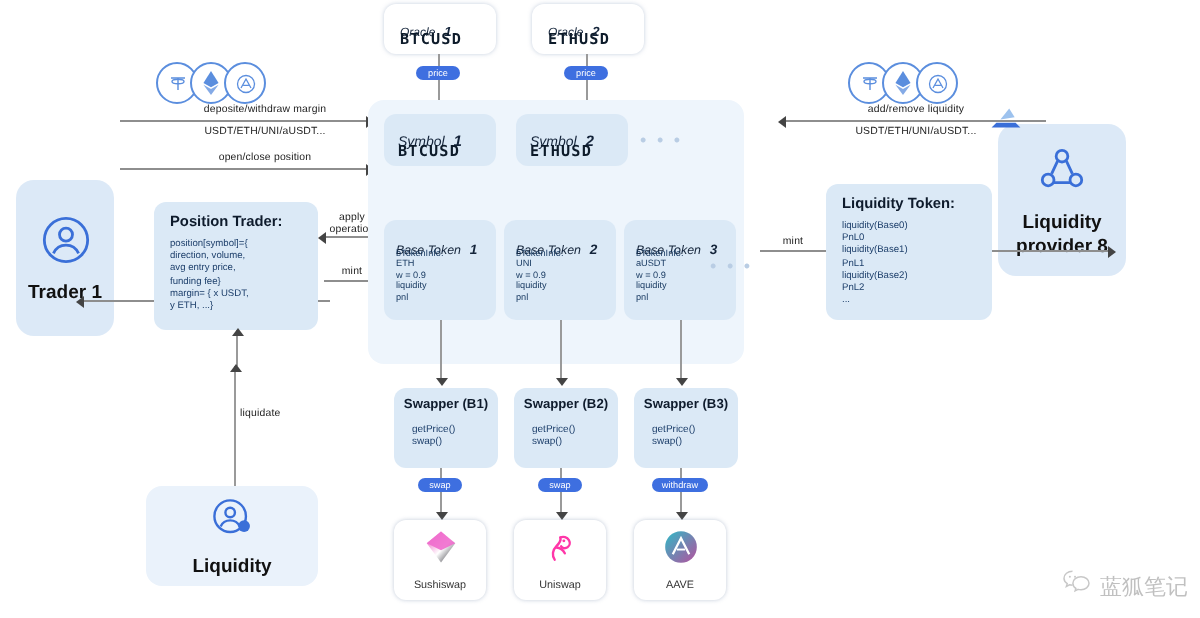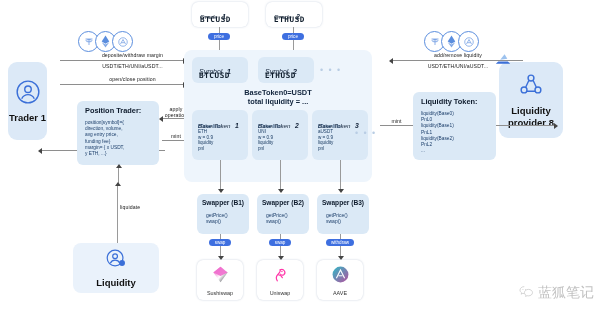--- a/index.html
+++ b/index.html
@@ -53,28 +53,28 @@
   .swttl{font-size:6.6px;font-weight:bold;color:#0e1b2c;text-align:center;}
   .swbody{font-size:5px;color:#1d3f6b;line-height:6.4px;}
 
   .dapp{position:absolute;width:46px;height:40px;background:#fff;border-radius:6px;
         box-shadow:0 0 2px rgba(120,140,170,.45);display:flex;flex-direction:column;
         align-items:center;justify-content:center;gap:2px;}
   .dapp .dname{font-size:5.4px;color:#333;}
 
   .wm{position:absolute;right:6px;bottom:7px;display:flex;align-items:center;gap:4px;
       opacity:.55;}
-  .wm .wtxt{font-size:14px;color:#8d8d8d;font-family:Liberation Sans, sans-serif;}
+  .wm .wtxt{font-size:11px;color:#8d8d8d;font-family:Liberation Sans, sans-serif;}
 </style>
 </head>
 <body>
 
 <div class="stage">
 
-  <div class="card actor" style="left:8px;top:62px;width:39px;height:78px;align-items:center;">
+  <div class="card actor" style="left:8px;top:90px;width:49px;height:78px;align-items:center;">
     <span>
       <svg width="26" height="26" viewBox="0 0 24 24" fill="none" stroke="#3a6fd8" stroke-width="1.3">
         <circle cx="12" cy="12" r="10"></circle>
           <circle cx="12" cy="9.5" r="3"></circle>
         <path d="M6.2 18.2c1.2-2.6 3.4-3.8 5.8-3.8s4.6 1.2 5.8 3.8"></path>
       </svg>
     </span>
     <div class="name">Trader 1</div>
   </div>
 
@@ -164,22 +164,20 @@
   </div>
   <div class="box" style="left:258px;top:57px;width:56px;height:26px;">
     <div style="position:absolute;left:7px;top:3px;">
       <span class="hdr-it">Symbol</span>
       <span class="hdr-it" style="font-weight:bold;font-size:7.6px;">2</span>
     </div>
     <div class="hdr-b" style="position:absolute;left:7px;top:14px;">ETHUSD</div>
   </div>
   <div class="dots" style="left:320px;top:65px;">• • •</div>
 
-  <div class="lbl" style="left:184px;top:88px;width:188px;text-align:center;font-size:7.4px;font-weight:bold;color:#11243c;">BaseToken0=USDT</div>
-  <div class="lbl" style="left:184px;top:97px;width:188px;text-align:center;font-size:7.4px;font-weight:bold;color:#11243c;">total liquidity = ...</div>
 
   <div class="box" style="left:192px;top:110px;width:56px;height:50px;">
     <div style="position:absolute;left:6px;top:4px;">
       <span class="hdr-it" style="font-size:6.2px;">Base Token</span>
       <span class="hdr-it" style="font-size:6.8px;font-weight:bold;">1</span>
     </div>
     <div class="mono-sm" style="position:absolute;left:6px;top:14px;white-space:pre-line;">bTokenInfo:
 ETH
 w = 0.9
 liquidity

